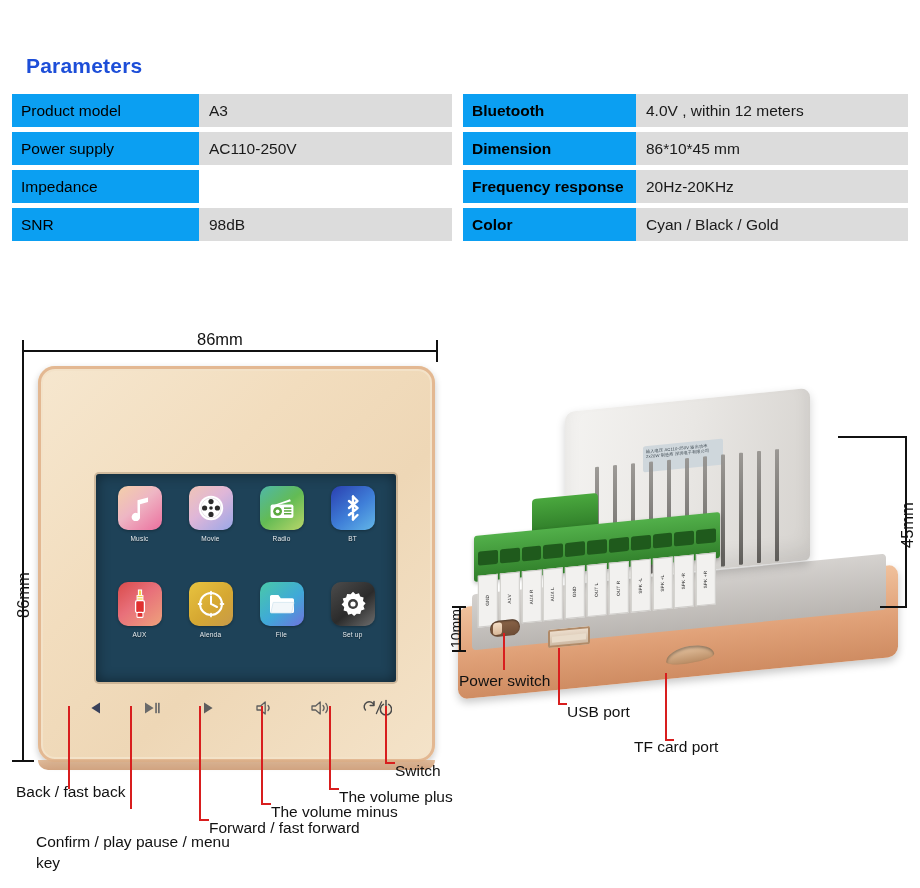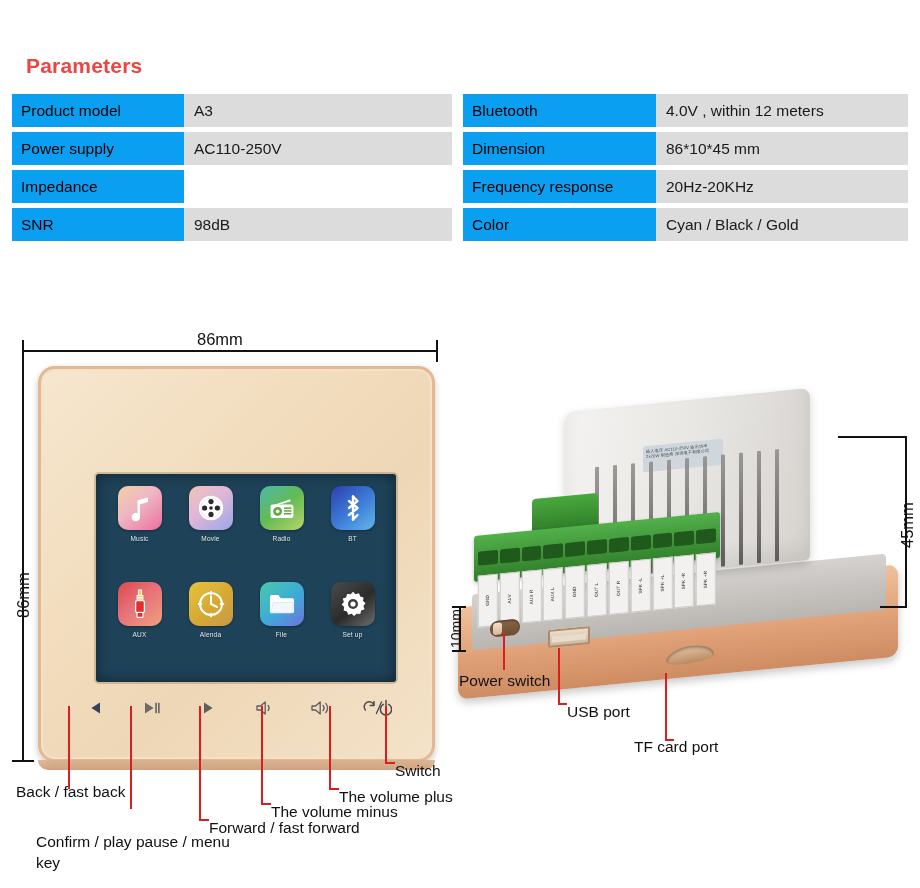--- a/index.html
+++ b/index.html
@@ -6,36 +6,36 @@
   body{
     width:920px;height:888px;position:relative;overflow:hidden;
     background:#ffffff;
     font-family:"Liberation Sans", sans-serif;
     color:#1a1a1a;
   }
 
   
   #params-title{
     position:absolute;left:26px;top:54px;
-    font-size:21px;font-weight:bold;letter-spacing:.2px;color:#ef4444;
+    font-size:21px;font-weight:bold;letter-spacing:.2px;color:#1d4ed8;
   }
   .ptable{position:absolute;top:94px;display:flex;flex-direction:column;gap:5px;}
   #ptable-left{left:12px;width:440px;}
   #ptable-right{left:463px;width:445px;}
   .prow{display:flex;height:33px;}
   .pkey{
     background:#0b9ff2;color:#000;font-size:15.5px;
     display:flex;align-items:center;padding-left:9px;box-sizing:border-box;
   }
   .pval{
     background:#dcdcdc;color:#1a1a1a;font-size:15.5px;
     display:flex;align-items:center;padding-left:10px;box-sizing:border-box;flex:1;
   }
-  #ptable-left .pkey{width:172px;}
-  #ptable-right .pkey{width:193px;}
+  #ptable-left .pkey{width:187px;}
+  #ptable-right .pkey{width:173px;font-weight:bold;}
 
   
   #front-panel{
     position:absolute;left:38px;top:366px;width:397px;height:396px;
     border-radius:17px;
     background:
       linear-gradient(135deg,#f6e7cf 0%,#f2ddbe 35%,#eed7b6 60%,#f4e3c9 100%);
     box-shadow:
       inset 0 0 0 3px #e3b892,
       inset 0 0 0 5px #f3e2c8,

